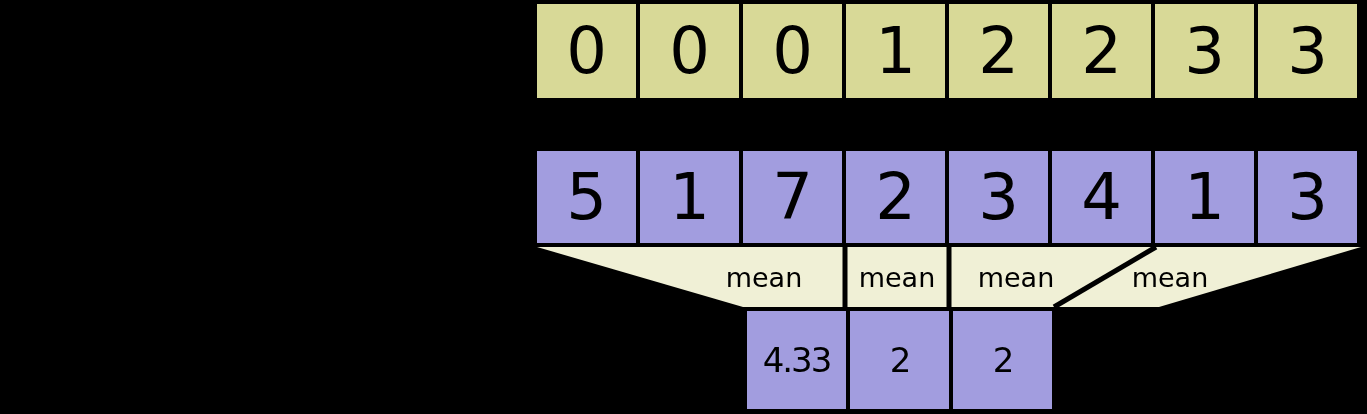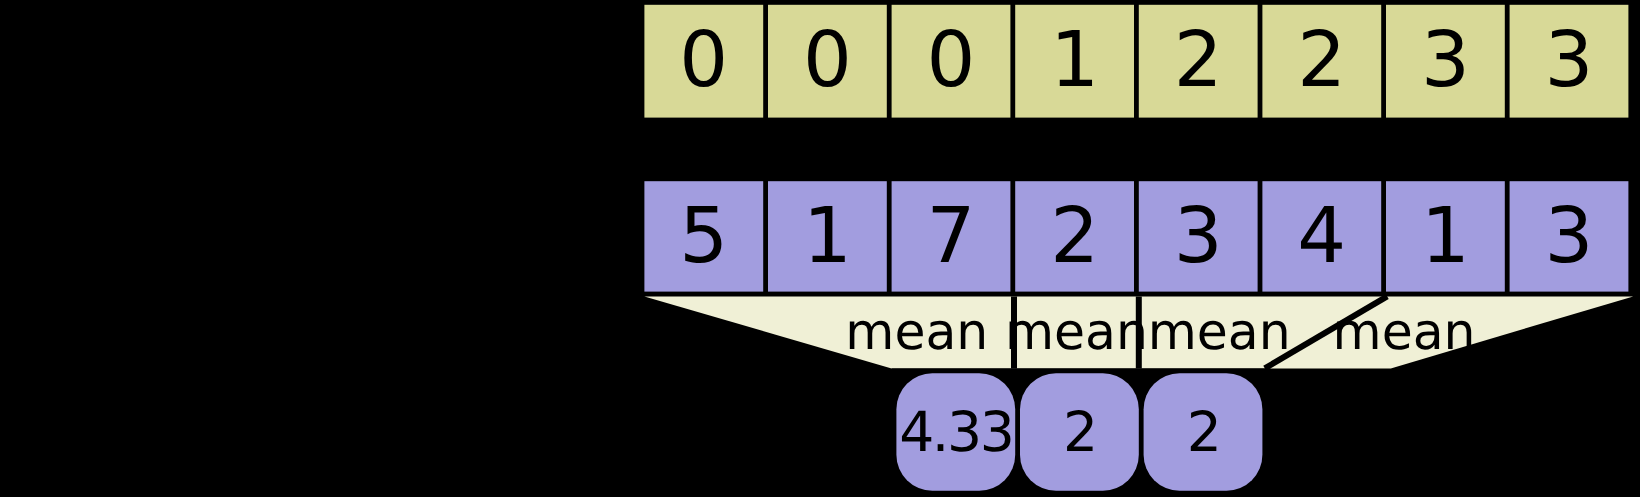--- a/index.html
+++ b/index.html
@@ -38,33 +38,33 @@
     display: flex;
     align-items: center;
     justify-content: center;
     line-height: 1;
   }
   .segment-row { left: 533px; top: 0; height: 102px; }
   .segment-row .cell { background: var(--segment-cell); font-size: 64px; }
   .data-row { left: 533px; top: 147px; height: 100px; }
   .data-row .cell { background: var(--data-cell); font-size: 64px; }
   .output-row { left: 743px; top: 307px; height: 106px; }
-  .output-row .cell { background: var(--output-cell); font-size: 46px; letter-spacing: -2px; border-radius: 30px; }
+  .output-row .cell { background: var(--output-cell); font-size: 34px; letter-spacing: -2px; }
   .funnel-svg {
     position: absolute;
     left: 533px;
     top: 243px;
     width: 834px;
     height: 70px;
   }
   .mean-label {
     position: absolute;
     top: 277px;
     transform: translate(-50%, -50%);
-    font-size: 42px;
+    font-size: 27px;
     line-height: 1;
     color: var(--text);
     white-space: nowrap;
   }
   .mean-1 { left: 764px; }
   .mean-2 { left: 897px; }
   .mean-3 { left: 1016px; }
   .mean-4 { left: 1170px; }
 </style>
 </head>

